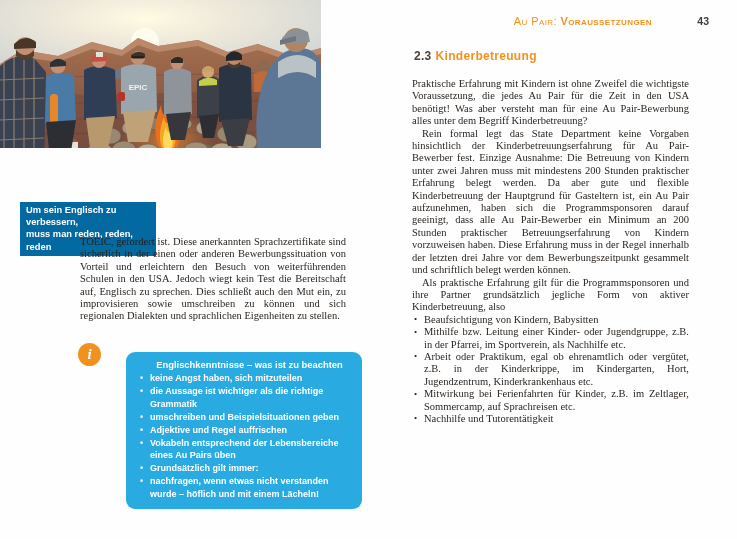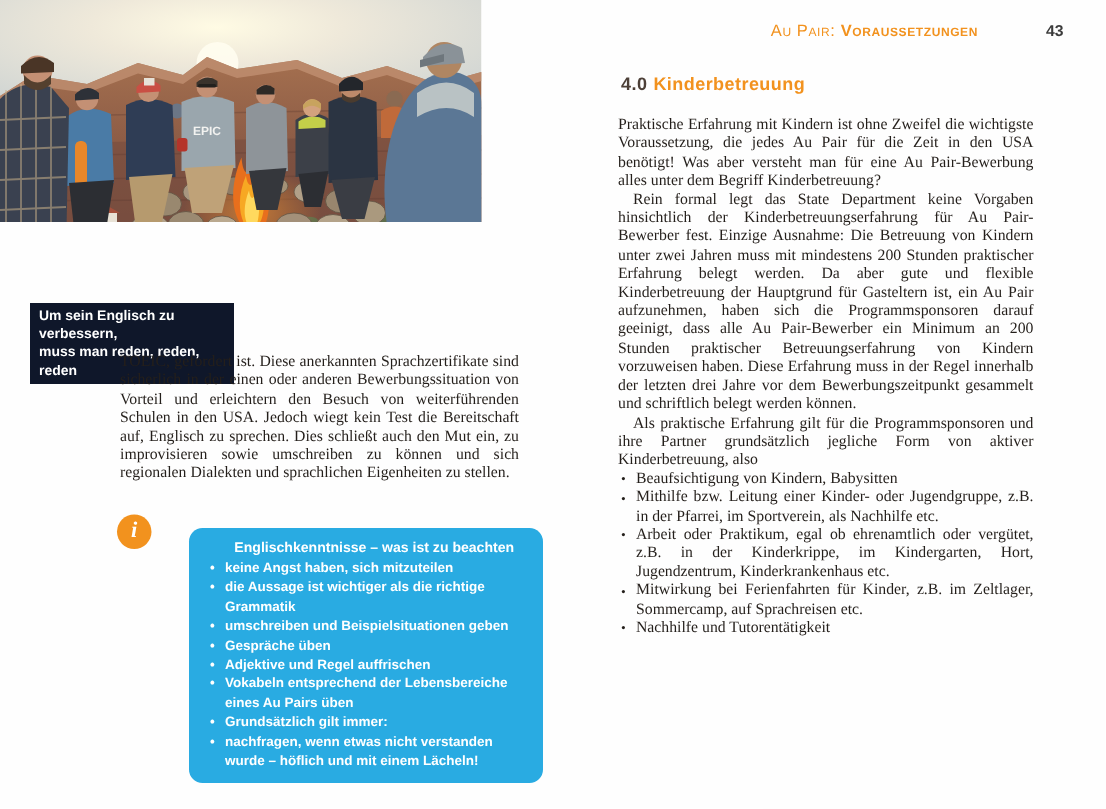--- a/index.html
+++ b/index.html
@@ -4,21 +4,21 @@
 <style>
   * { margin:0; padding:0; box-sizing:border-box; }
   html,body { background:#ffffff; }
   body { font-family:"Liberation Sans", sans-serif; }
   .spread { position:relative; width:737px; height:539px; background:#fefefe; overflow:hidden; }
 
   
   .photo { position:absolute; left:0; top:0; width:321px; height:148px; overflow:hidden; }
   .photo svg { display:block; }
 
-  .caption { position:absolute; left:20px; top:202px; width:136px; background:#0f172a;
+  .caption { position:absolute; left:20px; top:202px; width:136px; background:#0369a1;
              color:#fff; font-weight:bold; font-size:9.3px; line-height:12.2px;
              padding:2px 5px 3px 6px; }
 
   .serif-body { font-family:"Liberation Serif", serif; color:#241f1b; font-size:10.5px;
                 line-height:12.4px; text-align:justify; hyphens:auto; -webkit-hyphens:auto; }
 
   .body-left { position:absolute; left:80px; top:236px; width:266px; }
 
   .infobox { position:absolute; left:86px; top:352px; width:236px; min-height:143px;
              background:#29ABE2; border-radius:9px; padding:6px 10px 8px 13px;margin-left:40px; }
@@ -245,39 +245,38 @@
     </div>
 
     <p class="serif-body body-left">TOEIC, gefordert ist. Diese anerkannten Sprachzertifikate sind sicherlich in der einen oder anderen Bewerbungssituation von Vorteil und erleichtern den Besuch von weiterführenden Schulen in den USA. Jedoch wiegt kein Test die Bereitschaft auf, Englisch zu sprechen. Dies schließt auch den Mut ein, zu improvisieren sowie umschreiben zu können und sich regionalen Dialekten und sprachlichen Eigenheiten zu stellen.</p>
 
     <div class="infobox">
       <div class="infobox-title">Englischkenntnisse – was ist zu beachten</div>
       <ul>
         <li>keine Angst haben, sich mitzuteilen</li>
         <li>die Aussage ist wichtiger als die richtige Grammatik</li>
         <li>umschreiben und Beispielsituationen geben</li>
-        <li>Gespräche üben</li>
         <li>Adjektive und Regel auffrischen</li>
         <li>Vokabeln entsprechend der Lebensbereiche eines Au Pairs üben</li>
         <li>Grundsätzlich gilt immer:</li>
         <li>nachfragen, wenn etwas nicht verstanden wurde – höflich und mit einem Lächeln!</li>
       </ul>
     </div>
     <div class="info-icon">i</div>
   </div>
 
   <div>
 
     <div class="running-head">
       <span class="rh-light">Au Pair: </span><span class="rh-bold">Voraussetzungen</span>
     </div>
     <div class="page-number">43</div>
 
     <h2 class="section-heading">
-      <span class="sec-num">4.0</span><span class="sec-title">Kinderbetreuung</span>
+      <span class="sec-num">2.3</span><span class="sec-title">Kinderbetreuung</span>
     </h2>
 
     <div class="body-right">
       <p class="serif-body">Praktische Erfahrung mit Kindern ist ohne Zweifel die wichtigste Voraussetzung, die jedes Au Pair für die Zeit in den USA benötigt! Was aber versteht man für eine Au Pair-Bewerbung alles unter dem Begriff Kinderbetreuung?</p>
       <p class="serif-body indent">Rein formal legt das State Department keine Vorgaben hinsichtlich der Kinderbetreuungserfahrung für Au Pair-Bewerber fest. Einzige Ausnahme: Die Betreuung von Kindern unter zwei Jahren muss mit mindestens 200 Stunden praktischer Erfahrung belegt werden. Da aber gute und flexible Kinderbetreuung der Hauptgrund für Gasteltern ist, ein Au Pair aufzunehmen, haben sich die Programmsponsoren darauf geeinigt, dass alle Au Pair-Bewerber ein Minimum an 200 Stunden praktischer Betreuungserfahrung von Kindern vorzuweisen haben. Diese Erfahrung muss in der Regel innerhalb der letzten drei Jahre vor dem Bewerbungszeitpunkt gesammelt und schriftlich belegt werden können.</p>
       <p class="serif-body indent">Als praktische Erfahrung gilt für die Programmsponsoren und ihre Partner grundsätzlich jegliche Form von aktiver Kinderbetreuung, also</p>
       <ul>
         <li>Beaufsichtigung von Kindern, Babysitten</li>
         <li>Mithilfe bzw. Leitung einer Kinder- oder Jugendgruppe, z.B. in der Pfarrei, im Sportverein, als Nachhilfe etc.</li>
         <li>Arbeit oder Praktikum, egal ob ehrenamtlich oder vergütet, z.B. in der Kinderkrippe, im Kindergarten, Hort, Jugendzentrum, Kinderkrankenhaus etc.</li>

